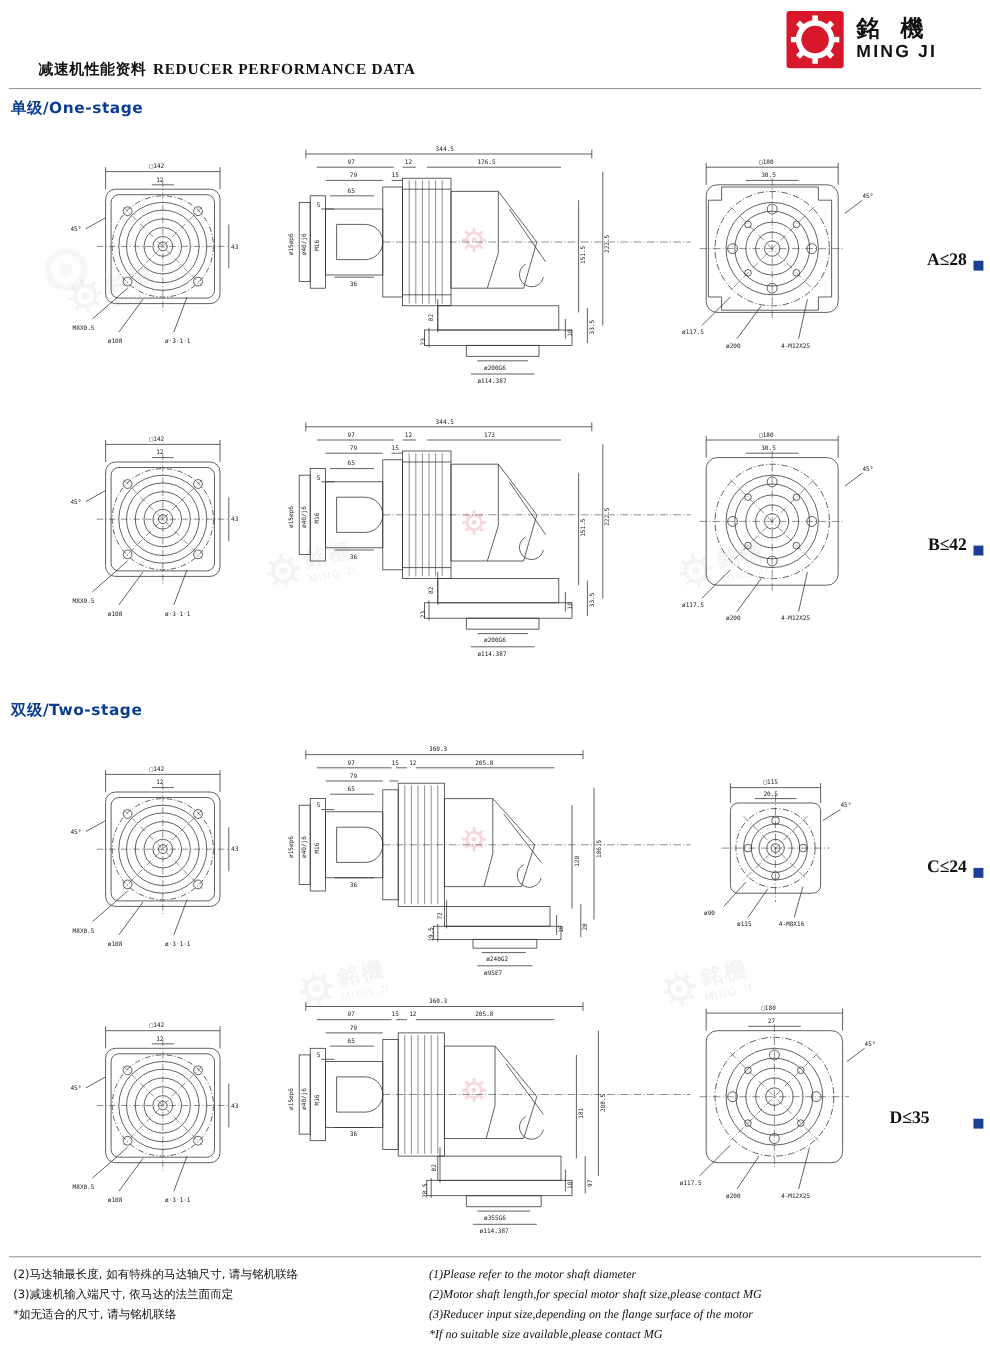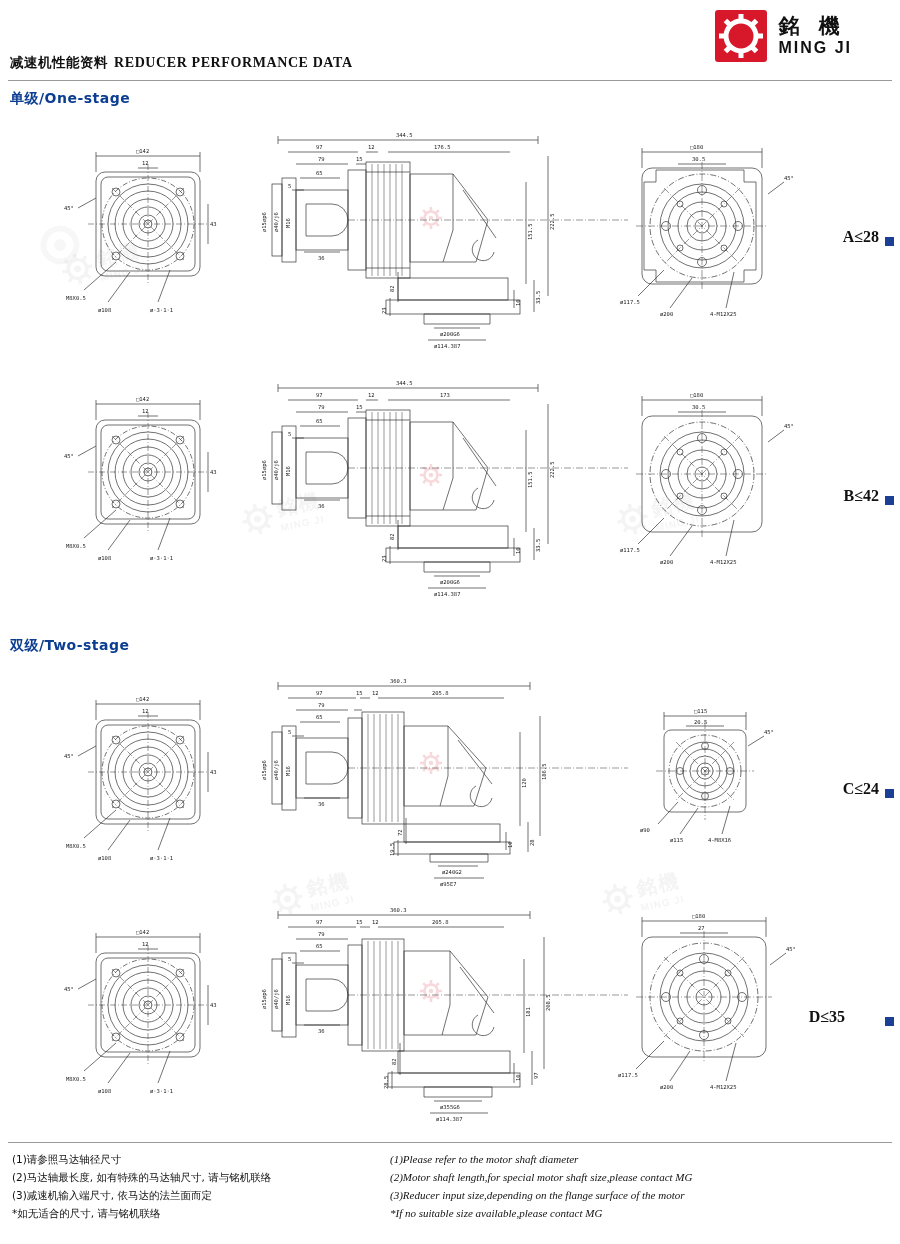--- a/index.html
+++ b/index.html
@@ -59,20 +59,21 @@
     display: flex;
     align-items: baseline;
     gap: 6px;
   }
   .title-cn {
     font-family: "DejaVu Sans", sans-serif;
     font-size: 13.5px;
     font-weight: 700;
     color: #111;
     letter-spacing: 0.5px;
+    margin-left: 25px;
   }
   .title-en {
     font-family: "Liberation Serif", serif;
     font-size: 14px;
     font-weight: 700;
     letter-spacing: 0.6px;
     color: #111;
   }
   .header-rule {
     position: absolute;
@@ -1078,21 +1079,20 @@
   </div>
 </div>
 
 <div class="rating" id="rate-d">
   <span>D≤35</span>
   <span class="sq"></span>
 </div>
 
 <div class="footer-rule"></div>
 <div class="notes notes-cn">
-  <div>(1)请参照马达轴径尺寸</div>
   <div>(2)马达轴最长度, 如有特殊的马达轴尺寸, 请与铭机联络</div>
   <div>(3)减速机输入端尺寸, 依马达的法兰面而定</div>
   <div>*如无适合的尺寸, 请与铭机联络</div>
 </div>
 <div class="notes notes-en">
   <div>(1)Please refer to the motor shaft diameter</div>
   <div>(2)Motor shaft length,for special motor shaft size,please contact MG</div>
   <div>(3)Reducer input size,depending on the flange surface of the motor</div>
   <div>*If no suitable size available,please contact MG</div>
 </div>

